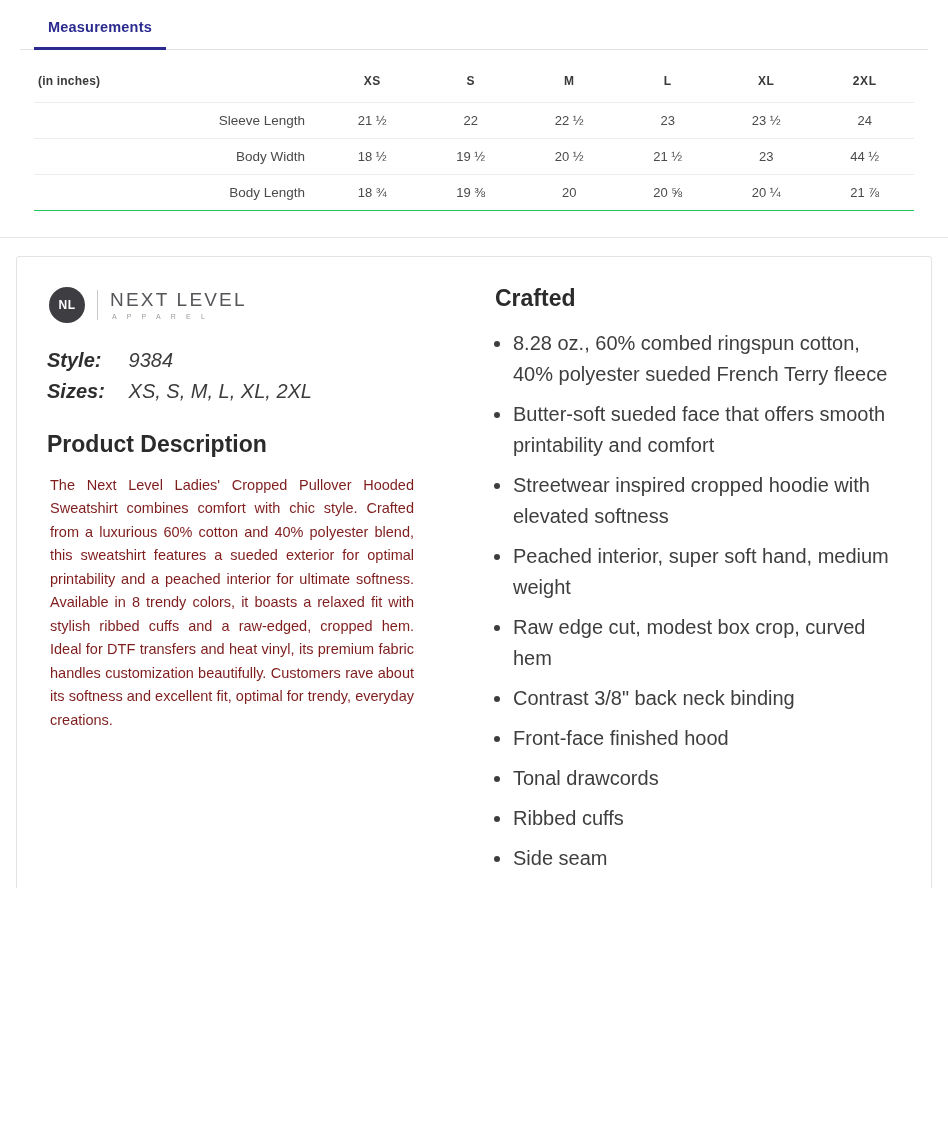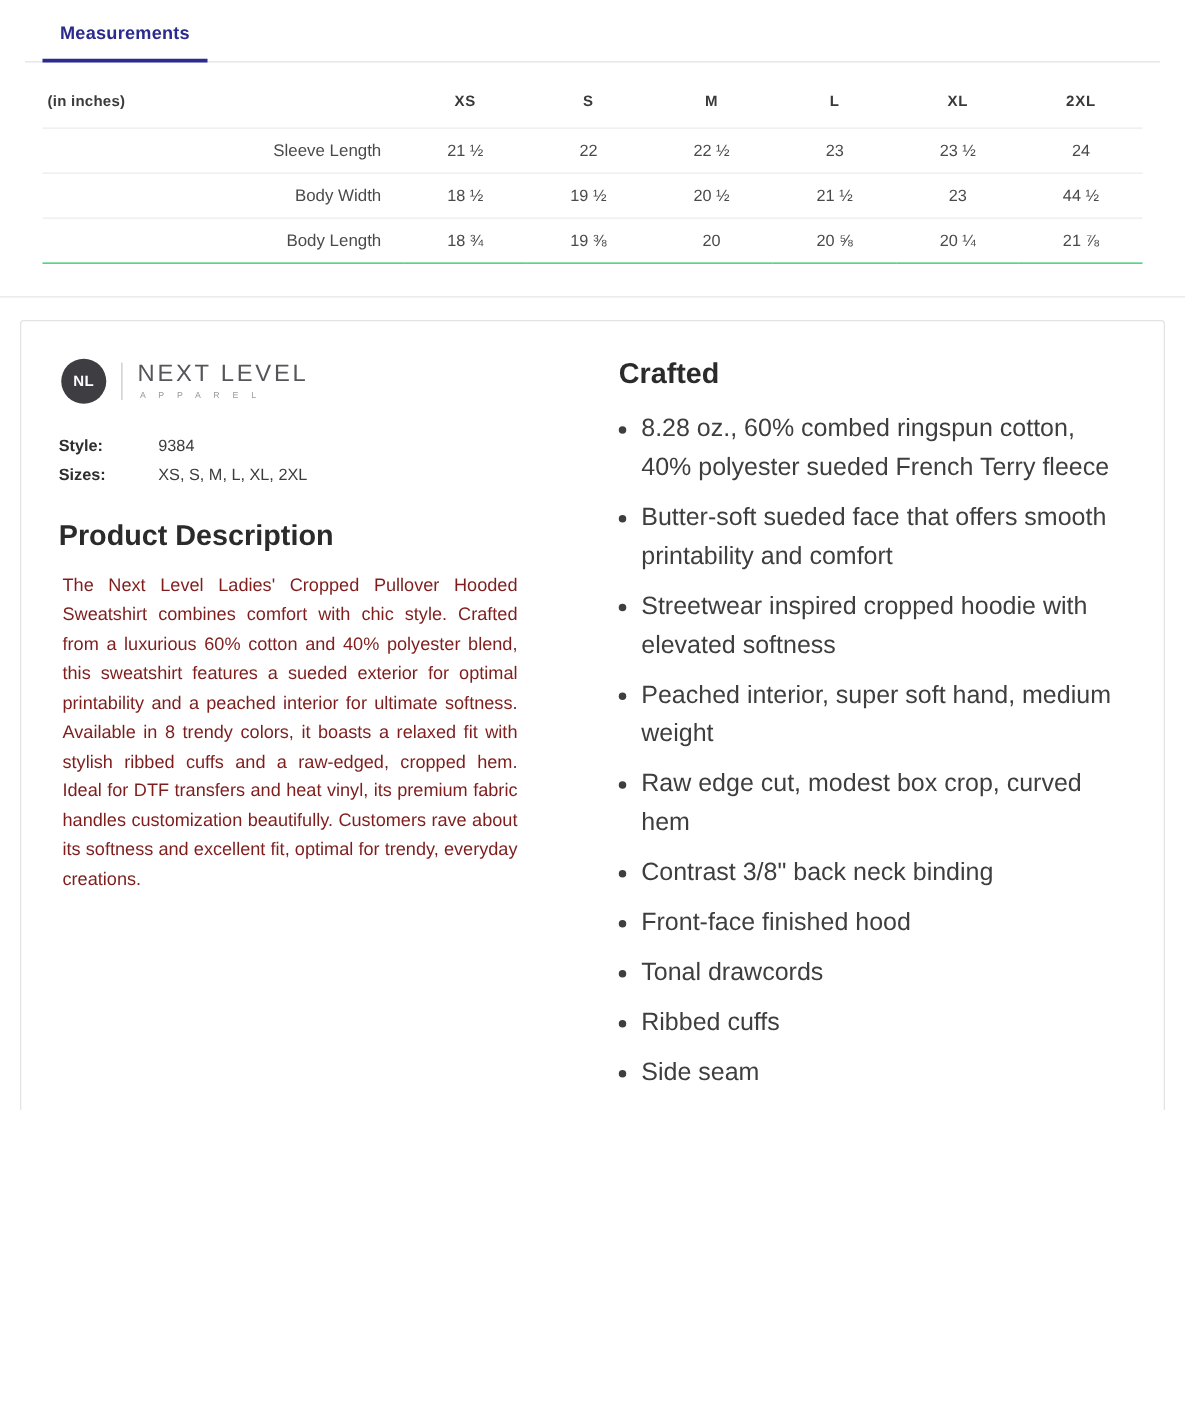--- a/index.html
+++ b/index.html
@@ -130,23 +130,24 @@
   }
   .brand-sub {
     font-size: 7px;
     letter-spacing: 4.2px;
     color: #9a9aa0;
     margin-top: 3px;
     padding-left: 2px;
   }
 
   .spec-row {
-    font-size: 13px;
+    font-size: 20px;
     margin-bottom: 8px;
     color: #3c3c3c;
+    font-style: italic;
   }
   .spec-label {
     display: inline-block;
     min-width: 76px;
     font-weight: bold;
     color: #2e2e2e;
   }
   .spec-value { color: #3c3c3c; }
 
   h2.heading {

